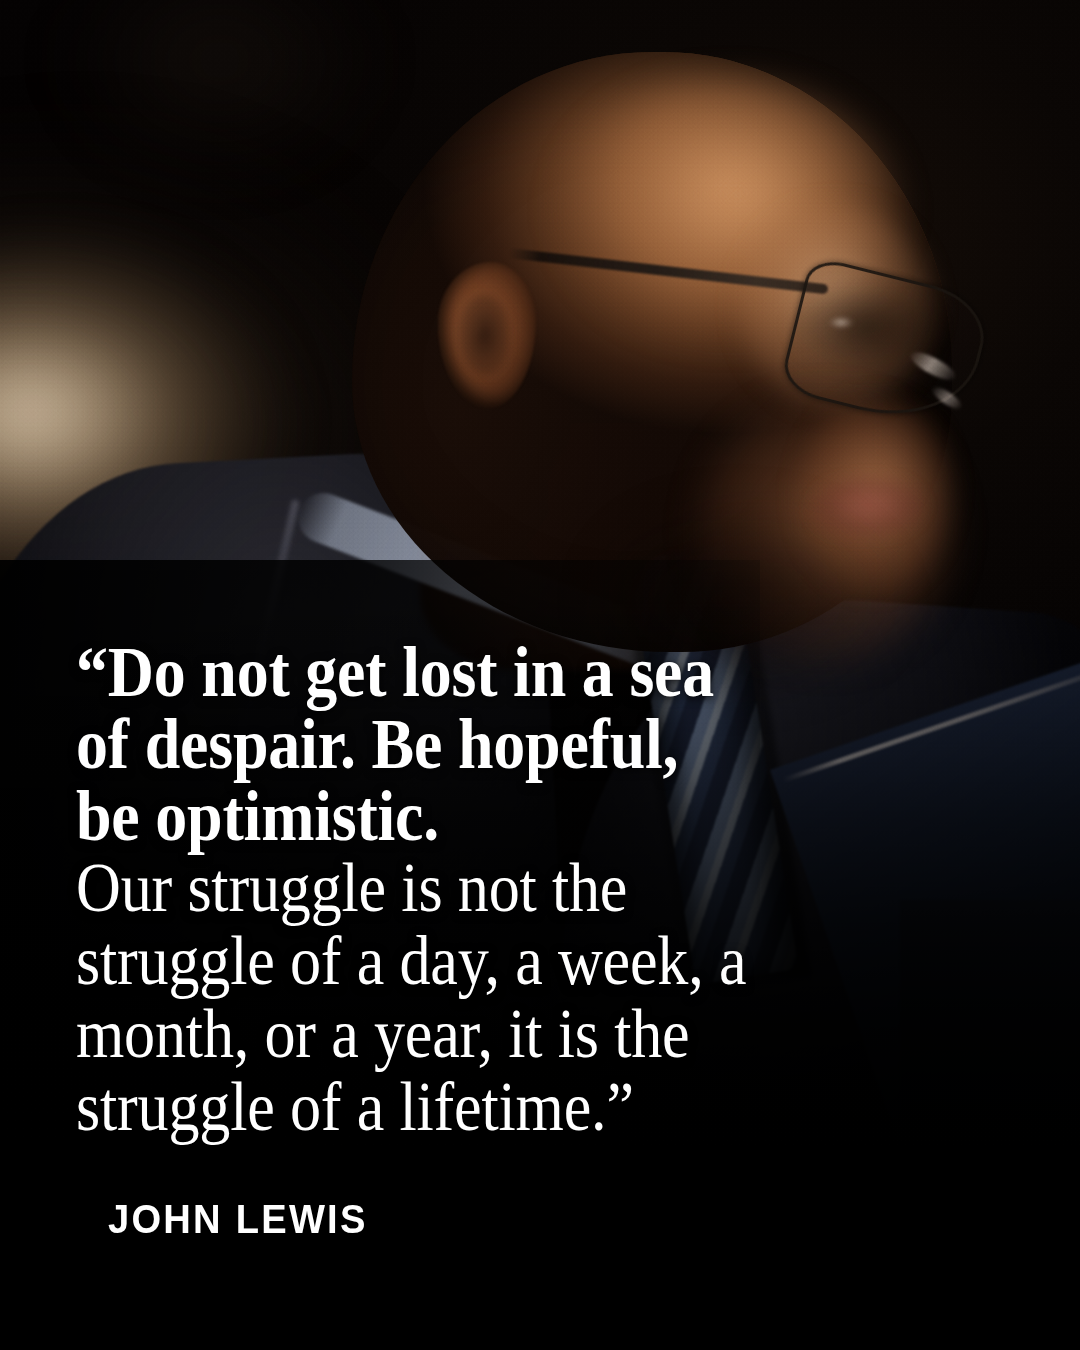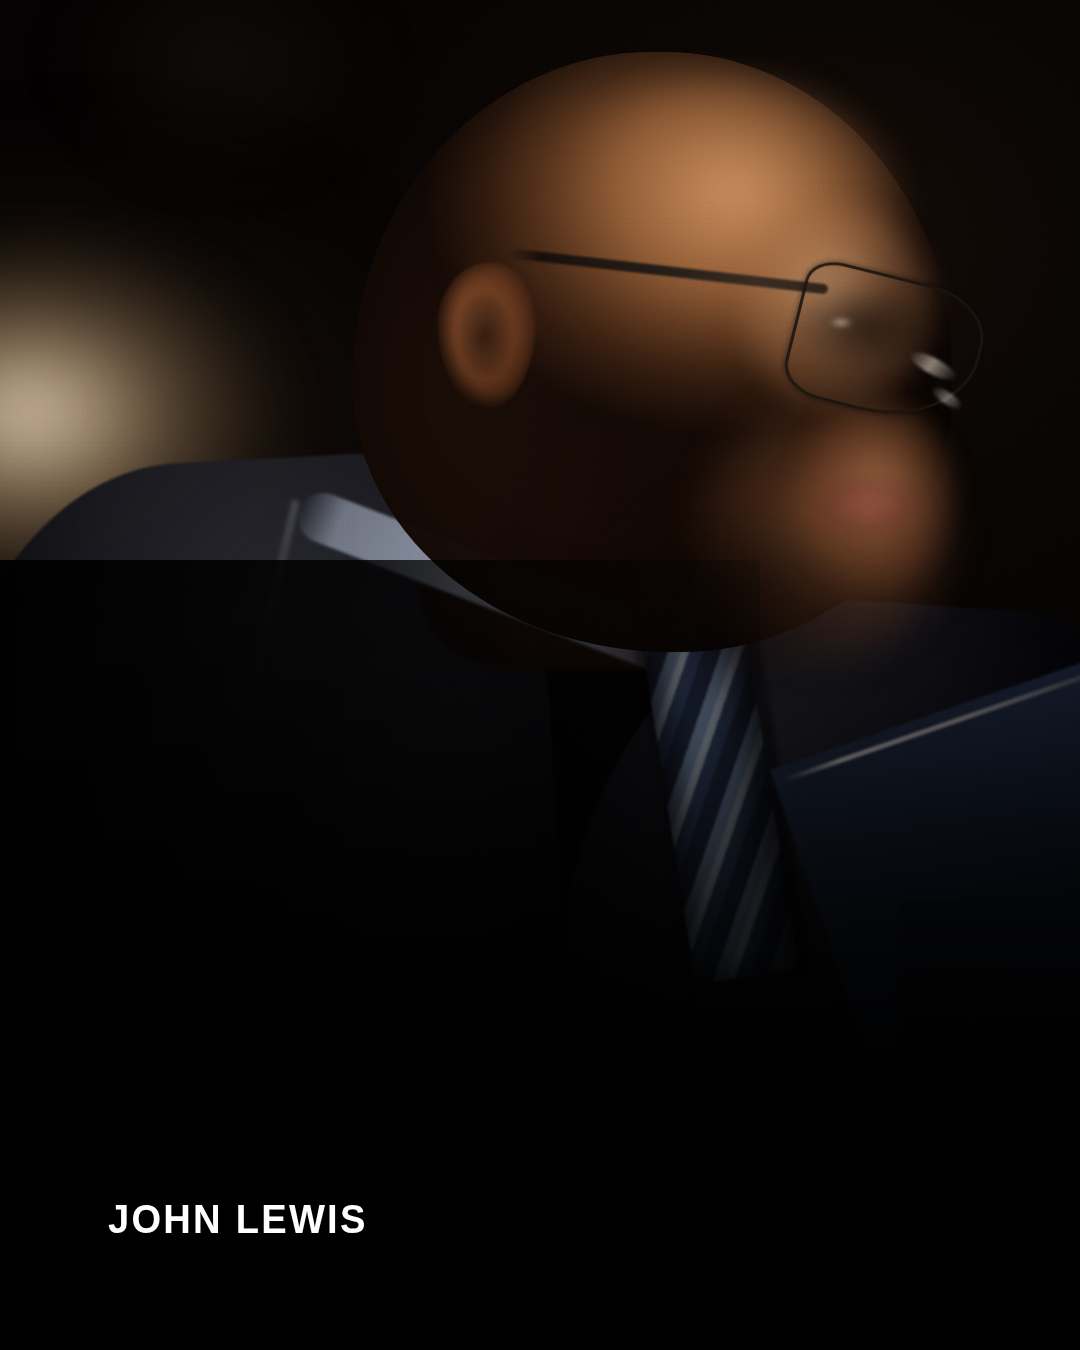--- a/index.html
+++ b/index.html
@@ -590,18 +590,28 @@
     <div class="podium-rim"></div>
     <div class="podium-front"></div>
 
     <div class="grain"></div>
     <div class="scrim-left"></div>
     <div class="scrim"></div>
   </div>
 
   <div class="text-layer">
 
+    <div class="quote-block">
+      <div class="q-line q-bold">“Do not get lost in a sea</div>
+      <div class="q-line q-bold">of despair. Be hopeful,</div>
+      <div class="q-line q-bold">be optimistic.</div>
+
+      <div class="q-line q-light">Our struggle is not the</div>
+      <div class="q-line q-light">struggle of a day, a week, a</div>
+      <div class="q-line q-light">month, or a year, it is the</div>
+      <div class="q-line q-light">struggle of a lifetime.”</div>
+    </div>
 
     <div class="attribution">JOHN LEWIS</div>
 
   </div>
 
 </div>
 
 </body></html>

